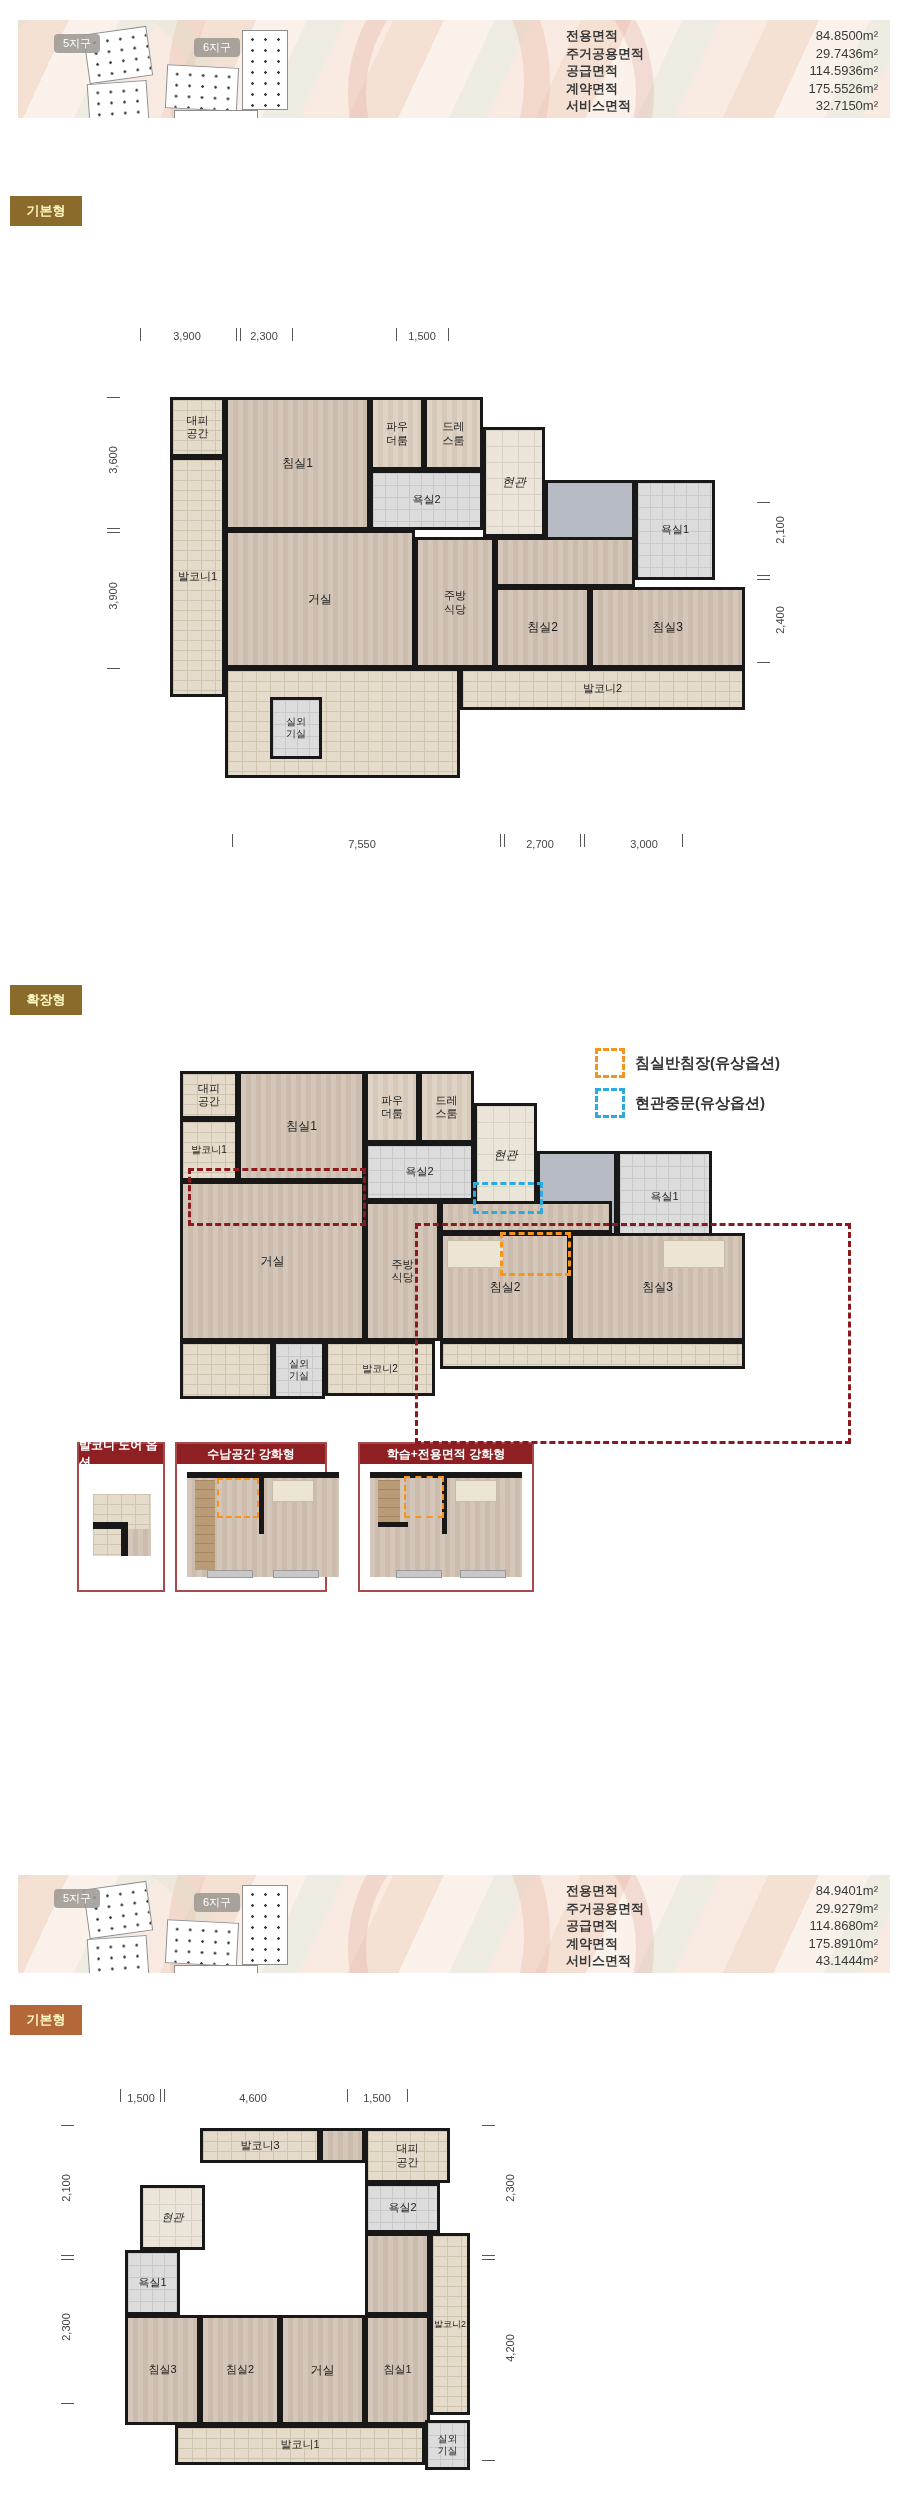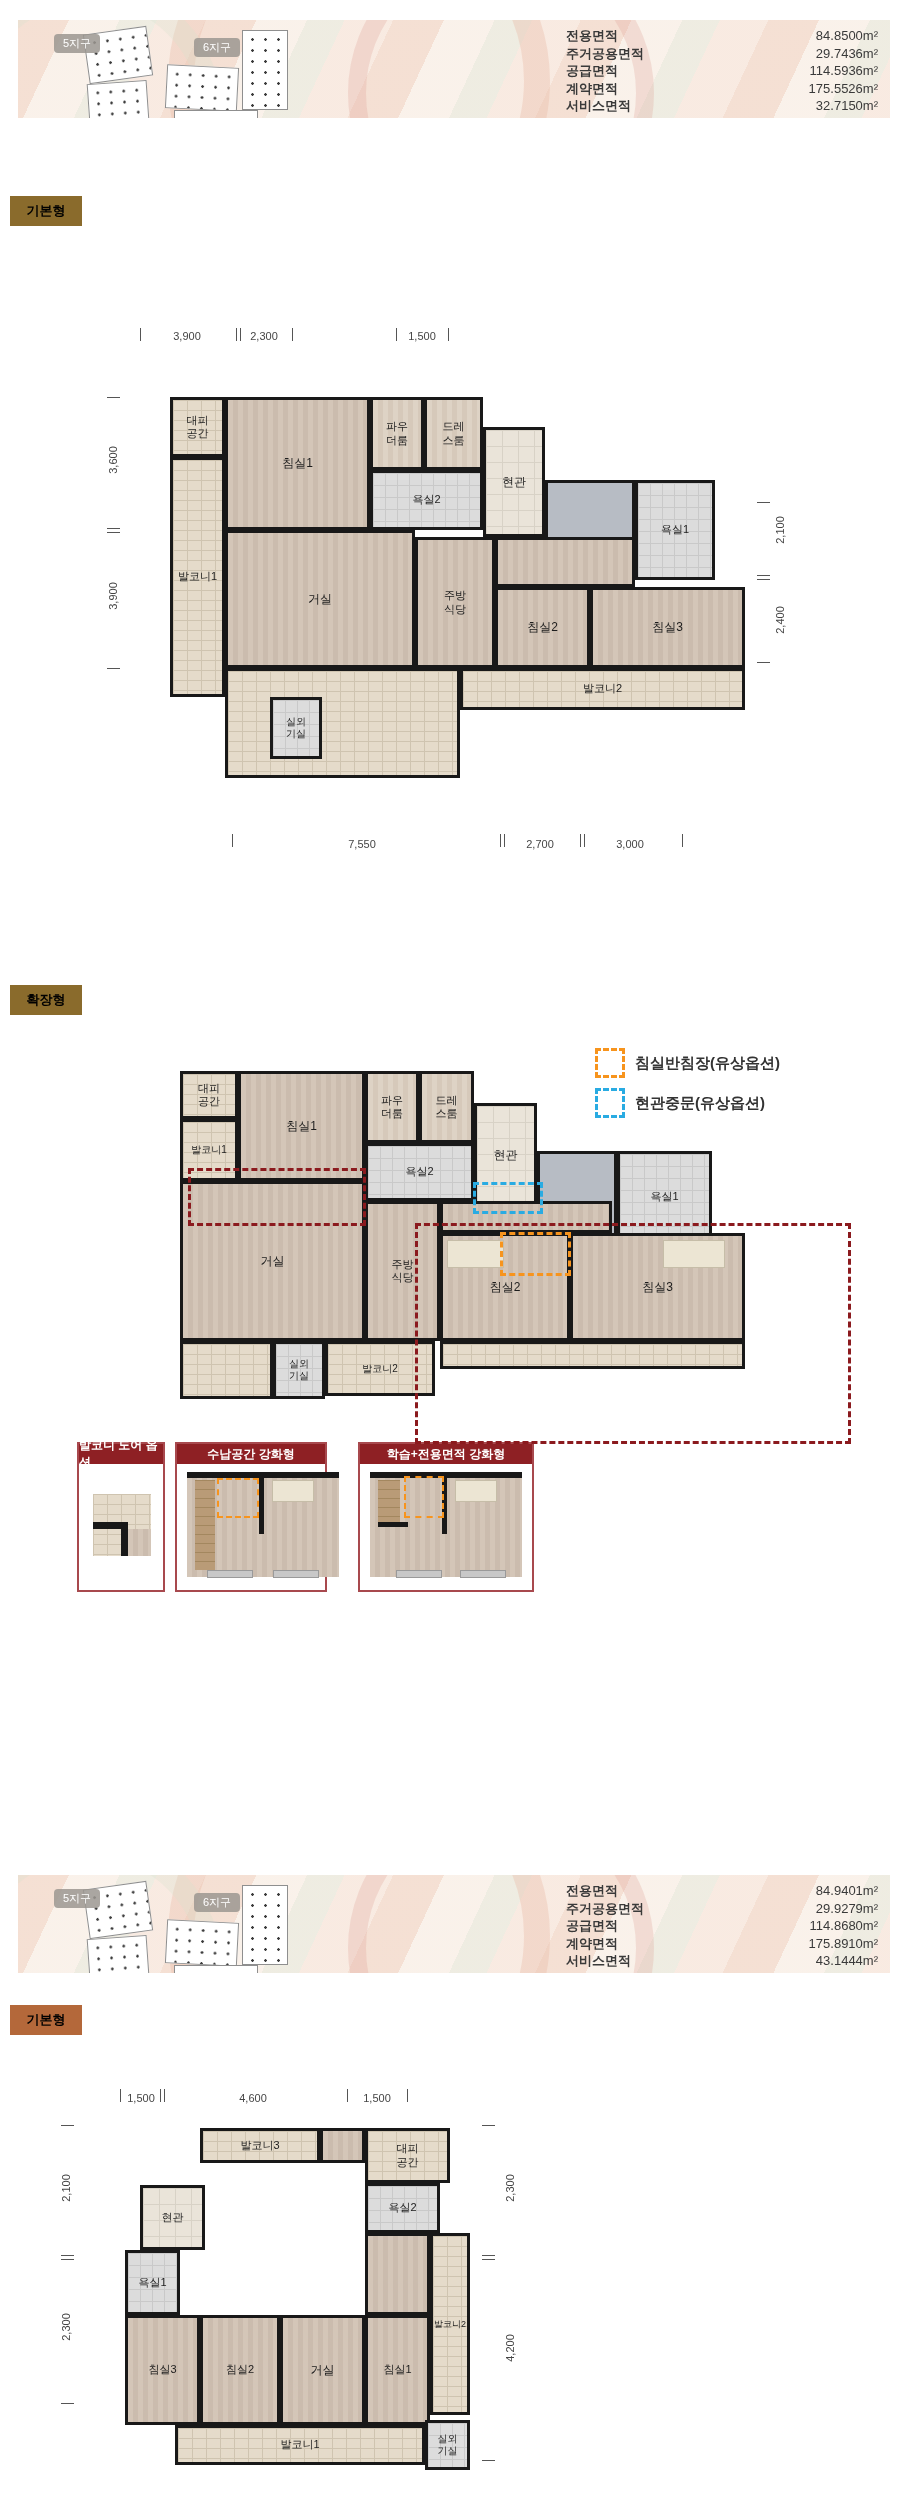--- a/index.html
+++ b/index.html
@@ -25,36 +25,36 @@
   .arc3{left:-60px;top:-40px;width:220px;height:220px;border:22px solid rgba(214,226,205,.30);}
   .dist{position:absolute;background:rgba(155,150,145,.85);color:#fff;font-size:11px;
         padding:2px 9px;border-radius:4px;}
   .blk{position:absolute;background:#fff;border:1px solid #8f8f8f;
        background-image:radial-gradient(#3c3c3c 1.4px,transparent 1.6px);
        background-size:13px 11px;background-position:3px 3px;}
   .areas{position:absolute;right:12px;top:7px;width:312px;margin-left:39px;}
   .arow{display:flex;justify-content:space-between;font-size:13px;line-height:17.5px;color:#3a3a3a;}
   .arow .alabel{font-weight:bold;}
   
-  .badge{position:absolute;left:10px;width:72px;height:30px;color:#000000;font-size:13px;
+  .badge{position:absolute;left:10px;width:72px;height:30px;color:#fef9c3;font-size:13px;
          display:flex;align-items:center;justify-content:center;font-weight:bold;}
   
   .plan{position:absolute;}
   .rm{position:absolute;border:3px solid #181818;display:flex;align-items:center;
       justify-content:center;text-align:center;font-size:12px;color:#1d1d1d;
       white-space:pre-line;line-height:1.2;box-sizing:border-box;}
   .wood{background:repeating-linear-gradient(90deg,#d4c6b8 0 5px,#cbbcae 5px 10px);}
   .woodl{background:repeating-linear-gradient(90deg,#ded3c5 0 5px,#d6c9ba 5px 10px);}
   .tile{background-color:#e5dbca;background-image:linear-gradient(#cfc4b0 1px,transparent 1px),
         linear-gradient(90deg,#cfc4b0 1px,transparent 1px);background-size:14px 10px;}
   .bath{background-color:#dcdcdc;background-image:linear-gradient(#c9c9c9 1px,transparent 1px),
         linear-gradient(90deg,#c9c9c9 1px,transparent 1px);background-size:12px 12px;}
   .grayrm{background:#b7bcc4;}
   .foyer{background-color:#eae4d9;background-image:linear-gradient(#d8d2c6 1px,transparent 1px),
-        linear-gradient(90deg,#d8d2c6 1px,transparent 1px);background-size:16px 16px;}
+        linear-gradient(90deg,#d8d2c6 1px,transparent 1px);background-size:16px 16px;font-style:italic;}
   .furn{position:absolute;background:#ece5d3;border:1px solid #c6bda8;}
   .f9{font-size:9px;} .f10{font-size:10px;} .f11{font-size:11px;}
   
   .dimh{position:absolute;font-size:11px;color:#454545;text-align:center;width:60px;}
   .dimv{position:absolute;font-size:11px;color:#454545;text-align:center;width:70px;
         transform:rotate(-90deg);}
   .tick{position:absolute;width:1px;height:13px;background:#555;}
   .tick.dbl{box-shadow:4px 0 0 #555;}
   .htick{position:absolute;width:13px;height:1px;background:#555;}
   .htick.dbl{box-shadow:0 4px 0 #555;}
@@ -149,21 +149,21 @@
   <div class="htick" style="left:592px;top:270px"></div>
   <div class="dimv" style="left:580px;top:132px">2,100</div>
   <div class="dimv" style="left:580px;top:222px">2,400</div>
 
   <div class="tick" style="left:67px;top:442px"></div>
   <div class="tick dbl" style="left:335px;top:442px"></div>
   <div class="tick dbl" style="left:415px;top:442px"></div>
   <div class="tick" style="left:517px;top:442px"></div>
   <div class="dimh" style="left:167px;top:446px">7,550</div>
   <div class="dimh" style="left:345px;top:446px">2,700</div>
-  <div class="dimh" style="left:435px;top:446px">3,000</div>
+  <div class="dimh" style="left:449px;top:446px">3,000</div>
 
   <div class="rm tile" style="left:60px;top:276px;width:235px;height:110px"></div>
   <div class="rm tile f11" style="left:5px;top:5px;width:55px;height:60px">대피
 공간</div>
   <div class="rm tile f11" style="left:5px;top:65px;width:55px;height:240px">발코니1</div>
   <div class="rm wood" style="left:60px;top:5px;width:145px;height:133px">침실1</div>
   <div class="rm woodl f11" style="left:205px;top:5px;width:54px;height:73px">파우
 더룸</div>
   <div class="rm woodl f11" style="left:259px;top:5px;width:59px;height:73px">드레
 스룸</div>

